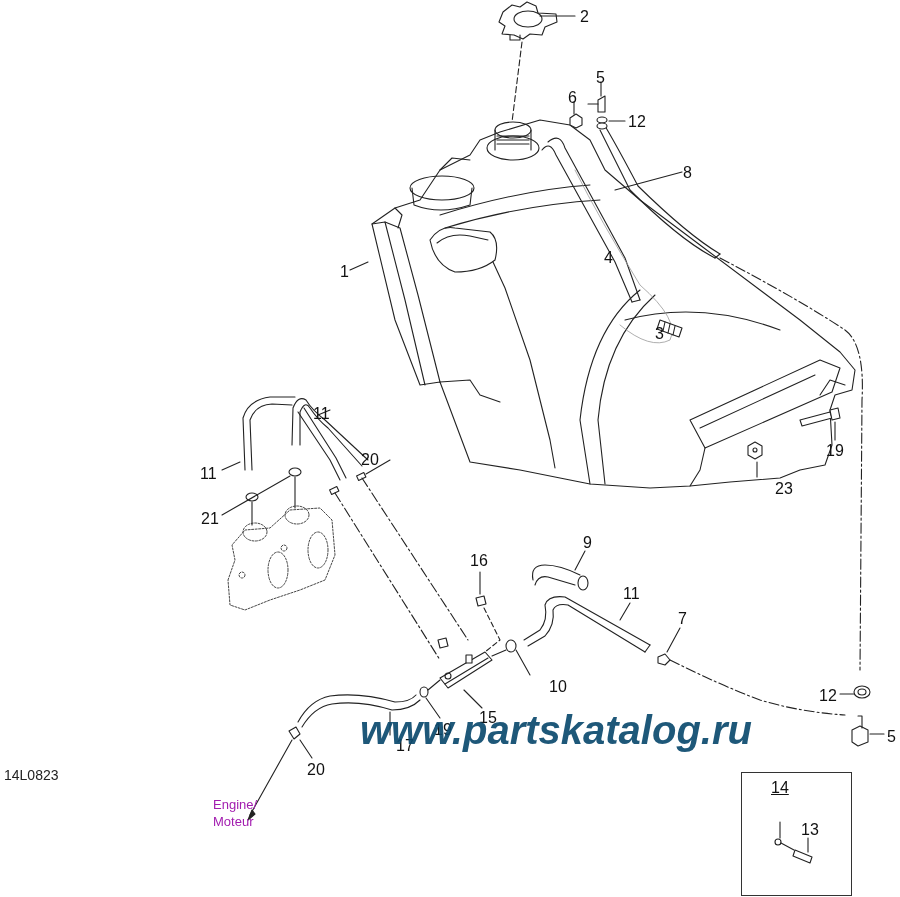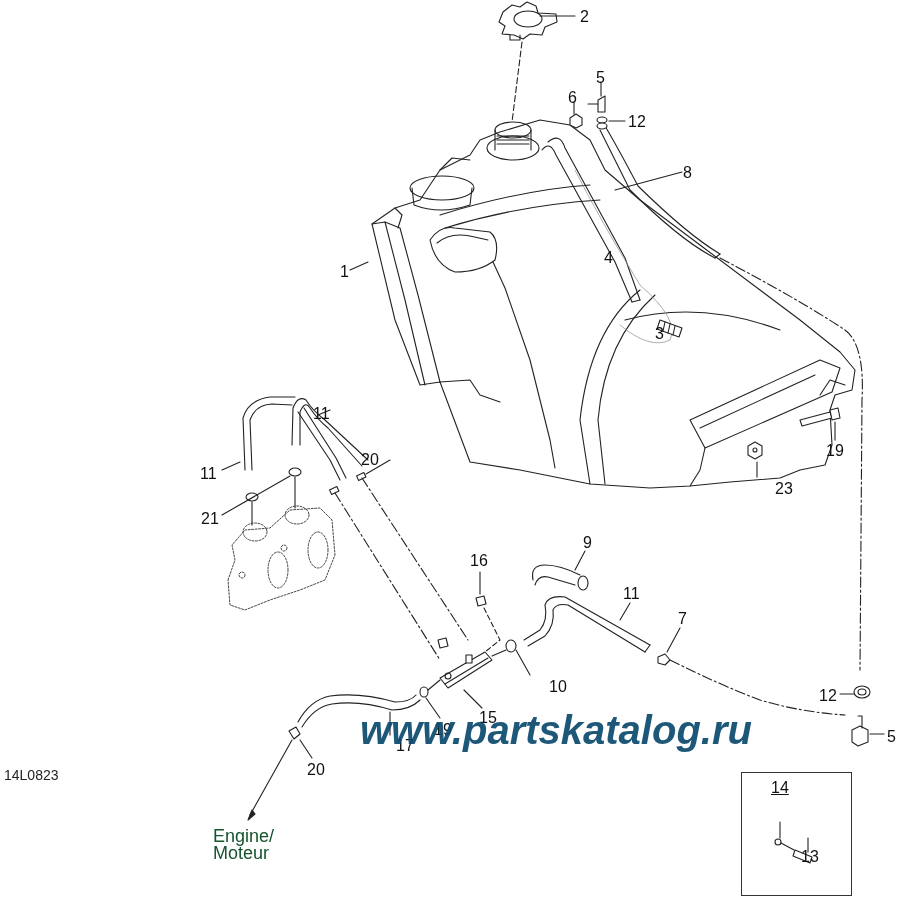--- a/index.html
+++ b/index.html
@@ -1,20 +1,20 @@
 <!DOCTYPE html>
 <html><head>
 <meta charset="utf-8">
 <style>
   html, body { margin: 0; padding: 0; background: #ffffff; }
   body { width: 900px; height: 897px; position: relative; overflow: hidden; font-family: "Liberation Sans", sans-serif; }
   #diagram { position: absolute; left: 0; top: 0; width: 900px; height: 897px; }
   .callout { position: absolute; font-size: 16px; color: #111; line-height: 1; font-family: "Liberation Sans", sans-serif; }
   .figure-id { position: absolute; left: 4px; top: 767px; font-size: 14px; color: #222; font-family: "Liberation Sans", sans-serif; }
-  .engine-label { position: absolute; left: 213px; top: 828px; font-size: 18px; line-height: 17px; color: #14532d; font-family: "Liberation Sans", sans-serif; }
+  .engine-label { position: absolute; left: 213px; top: 796px; font-size: 13px; line-height: 17px; color: #a21caf; font-family: "Liberation Sans", sans-serif; }
   .watermark { position: absolute; left: 360px; top: 708px; font-size: 40px; font-weight: bold; font-style: italic; color: #f26a6f; opacity: 0.92; letter-spacing: 0px; font-family: "Liberation Sans", sans-serif; white-space: nowrap; }
   .inset-box { position: absolute; left: 741px; top: 772px; width: 111px; height: 124px; border: 1px solid #333; box-sizing: border-box; }
 </style>
 </head>
 <body>
 
 <svg id="diagram" viewBox="0 0 900 897" xmlns="http://www.w3.org/2000/svg">
   <g fill="none" stroke="#222" stroke-width="1.1" stroke-linejoin="round" stroke-linecap="round">
 
     <g>
@@ -227,21 +227,21 @@
     <div class="callout" style="left: 568px; top: 90px;">6</div>
     <div class="callout" style="left: 678px; top: 611px;">7</div>
     <div class="callout" style="left: 683px; top: 165px;">8</div>
     <div class="callout" style="left: 583px; top: 535px;">9</div>
     <div class="callout" style="left: 525px; top: 679px; margin-left: 24px;">10</div>
     <div class="callout" style="left: 313px; top: 406px;">11</div>
     <div class="callout" style="left: 200px; top: 466px;">11</div>
     <div class="callout" style="left: 623px; top: 586px;">11</div>
     <div class="callout" style="left: 628px; top: 114px;">12</div>
     <div class="callout" style="left: 819px; top: 688px;">12</div>
-    <div class="callout" style="left: 801px; top: 822px; margin-top: 27px;">13</div>
+    <div class="callout" style="left: 801px; top: 822px;">13</div>
     <div class="callout" style="left: 771px; top: 780px; text-decoration: underline;">14</div>
     <div class="callout" style="left: 479px; top: 710px;">15</div>
     <div class="callout" style="left: 470px; top: 553px;">16</div>
     <div class="callout" style="left: 396px; top: 738px;">17</div>
     <div class="callout" style="left: 307px; top: 762px;">20</div>
     <div class="callout" style="left: 434px; top: 722px;">19</div>
     <div class="callout" style="left: 361px; top: 452px;">20</div>
     <div class="callout" style="left: 201px; top: 511px; text-align: right;">21</div>
     <div class="callout" style="left: 826px; top: 443px;">19</div>
     <div class="callout" style="left: 751px; top: 481px; margin-left: 24px;">23</div>

